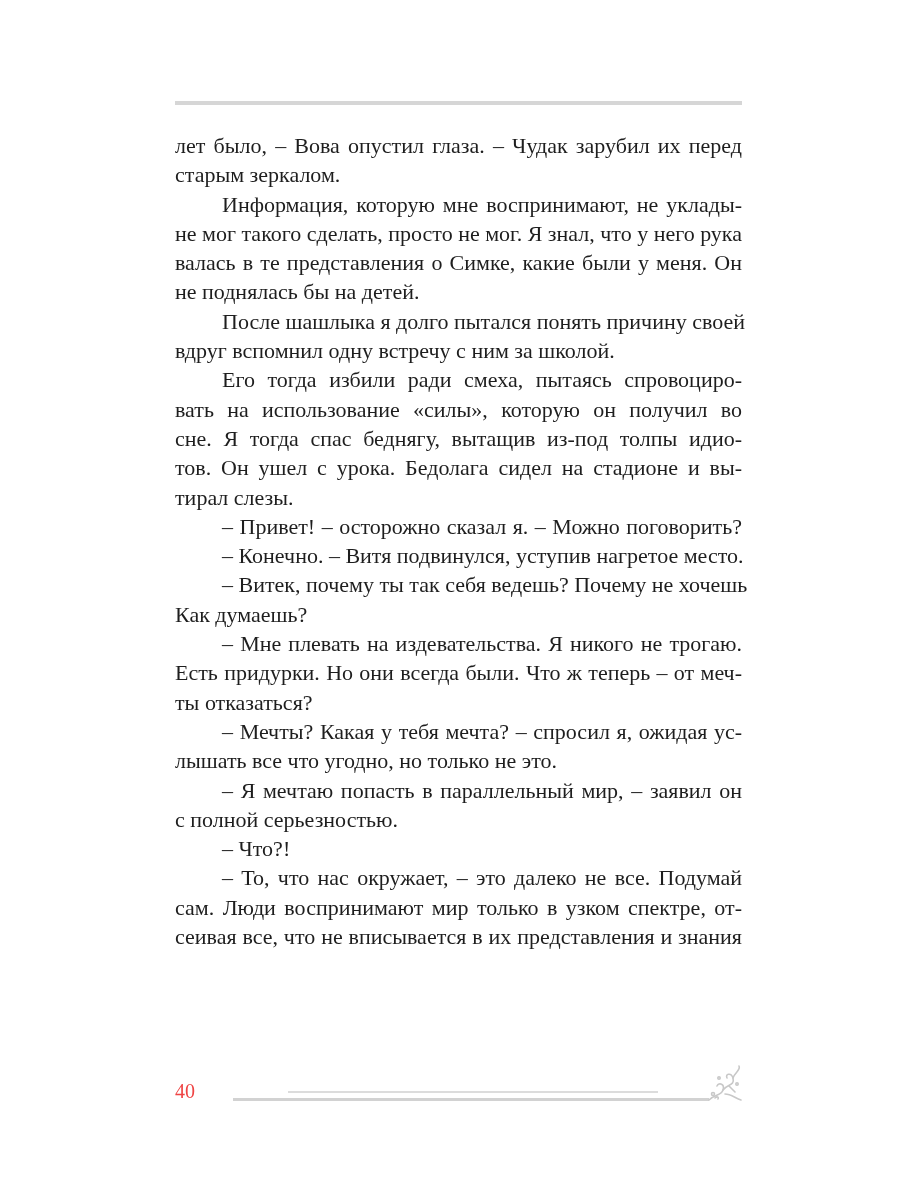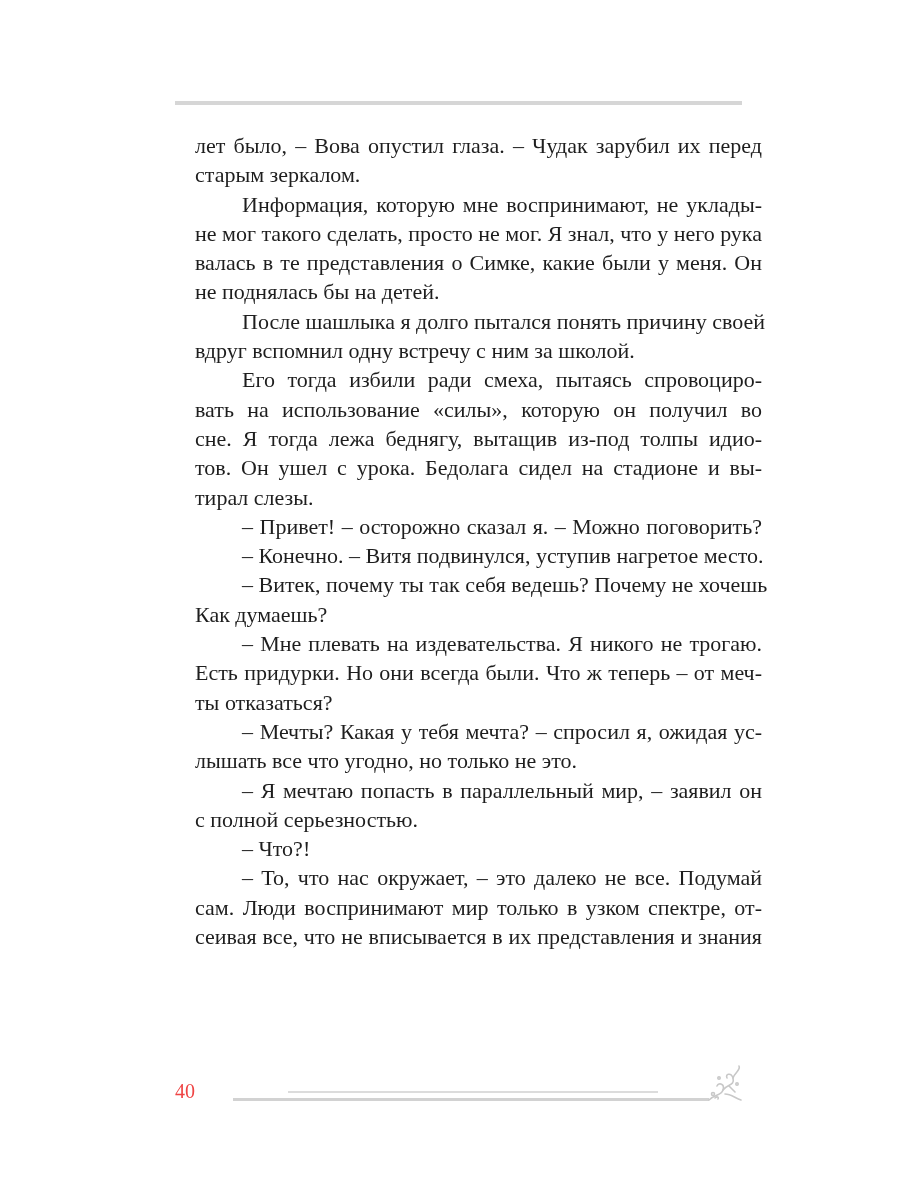--- a/index.html
+++ b/index.html
@@ -5,21 +5,21 @@
   html, body { margin: 0; padding: 0; background: #ffffff; }
   body { width: 900px; height: 1200px; position: relative; overflow: hidden; }
   .page { position: absolute; left: 0; top: 0; width: 900px; height: 1200px; background: #fff; }
   .header-rule {
     position: absolute; left: 175px; top: 101px; width: 567px; height: 4px;
     background: #d6d6d6;
   }
   .text-block {
     position: absolute; left: 175px; top: 131px; width: 567px;
     font-family: "Liberation Serif", "DejaVu Serif", serif;
-    font-size: 22px; line-height: 29.3px; color: #1e1e1e; margin-left: 20px;
+    font-size: 22px; line-height: 29.3px; color: #1e1e1e;
   }
   .line { display: block; white-space: nowrap; text-align: justify; text-align-last: justify; height: 29.3px; overflow: visible; }
   .line.last { text-align-last: left; }
   .line.indent { padding-left: 47px; }
   .footer-num {
     position: absolute; left: 175px; top: 1080px;
     font-family: "Liberation Serif", "DejaVu Serif", serif;
     font-size: 20px; color: #ef4444;
   }
   .footer-rule-long {
@@ -40,21 +40,21 @@
       <span class="line">лет было, – Вова опустил глаза. – Чудак зарубил их перед</span>
       <span class="line last">старым зеркалом.</span>
       <span class="line indent">Информация, которую мне воспринимают, не уклады-</span>
       <span class="line">не мог такого сделать, просто не мог. Я знал, что у него рука</span>
       <span class="line">валась в те представления о Симке, какие были у меня. Он</span>
       <span class="line last">не поднялась бы на детей.</span>
       <span class="line indent">После шашлыка я долго пытался понять причину своей</span>
       <span class="line last">вдруг вспомнил одну встречу с ним за школой.</span>
       <span class="line indent">Его тогда избили ради смеха, пытаясь спровоциро-</span>
       <span class="line">вать на использование «силы», которую он получил во</span>
-      <span class="line">сне. Я тогда лежа беднягу, вытащив из-под толпы идио-</span>
+      <span class="line">сне. Я тогда спас беднягу, вытащив из-под толпы идио-</span>
       <span class="line">тов. Он ушел с урока. Бедолага сидел на стадионе и вы-</span>
       <span class="line last">тирал слезы.</span>
       <span class="line indent">– Привет! – осторожно сказал я. – Можно поговорить?</span>
       <span class="line indent">– Конечно. – Витя подвинулся, уступив нагретое место.</span>
       <span class="line indent">– Витек, почему ты так себя ведешь? Почему не хочешь</span>
       <span class="line last">Как думаешь?</span>
       <span class="line indent">– Мне плевать на издевательства. Я никого не трогаю.</span>
       <span class="line">Есть придурки. Но они всегда были. Что ж теперь – от меч-</span>
       <span class="line last">ты отказаться?</span>
       <span class="line indent">– Мечты? Какая у тебя мечта? – спросил я, ожидая ус-</span>

